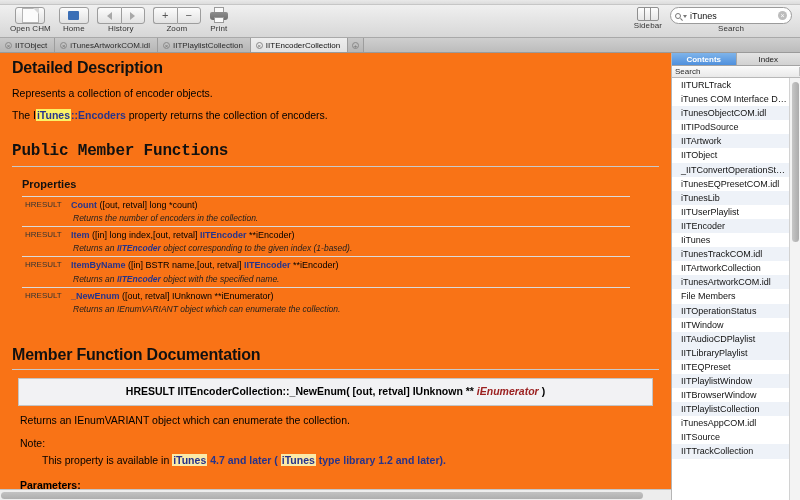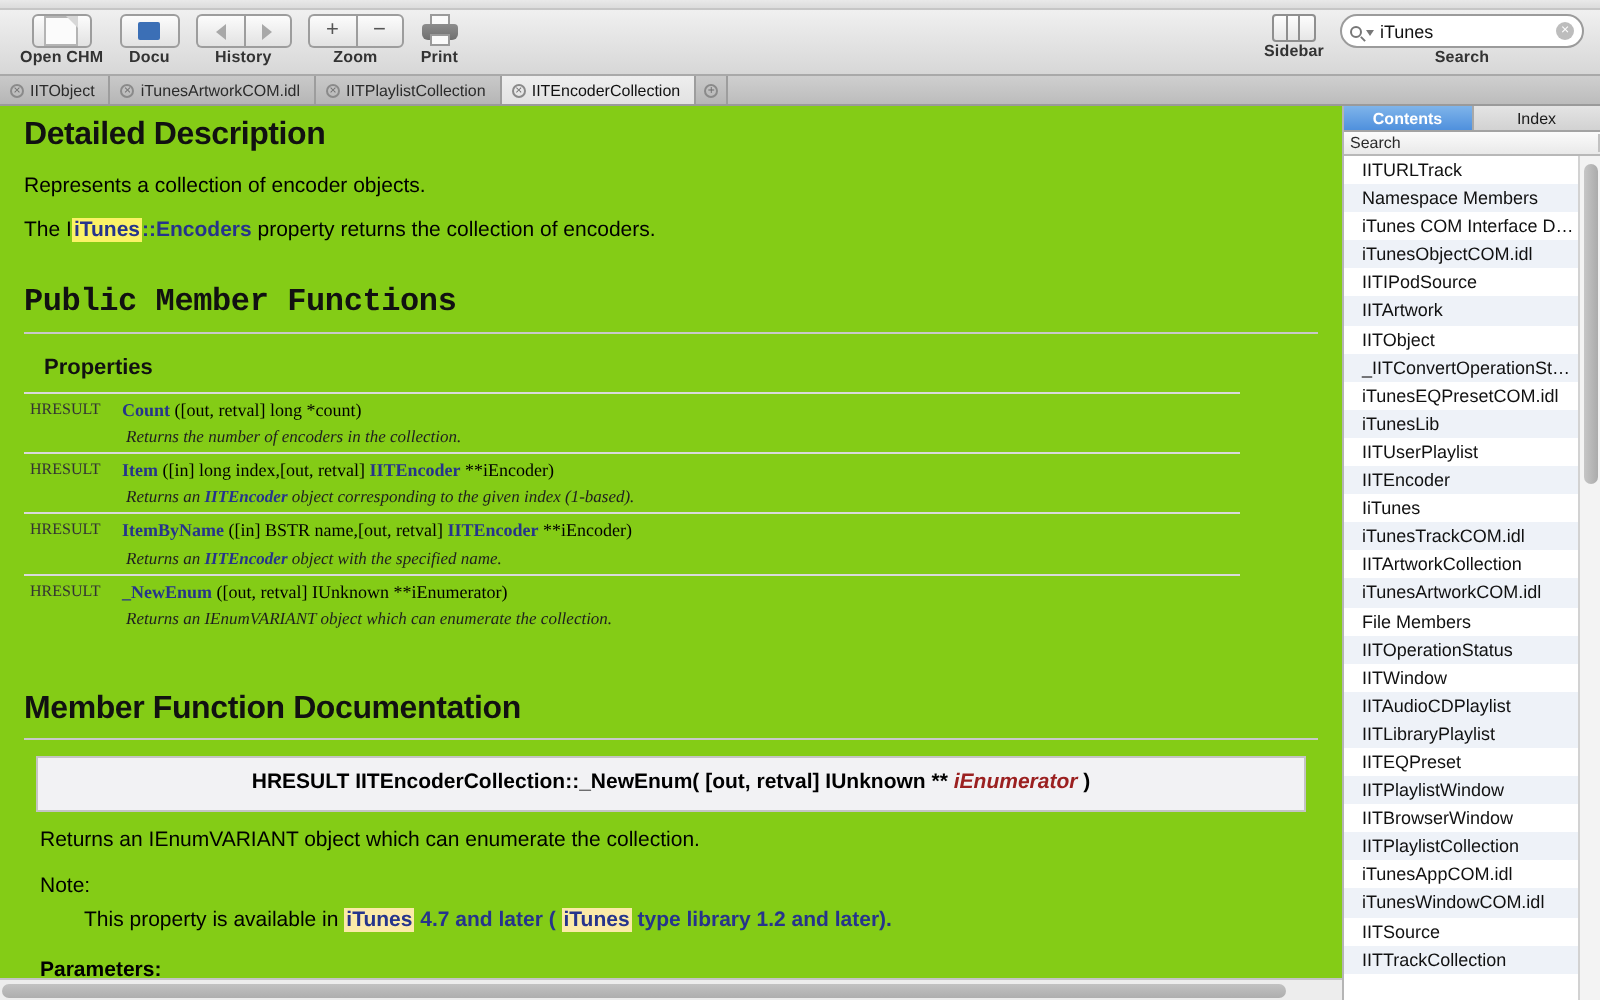--- a/index.html
+++ b/index.html
@@ -28,21 +28,21 @@
     display: flex;
     align-items: flex-start;
     padding-left: 10px;
   }
   .tb-item {
     display: flex; flex-direction: column; align-items: center;
     margin-right: 8px; padding-top: 2px;
   }
   .tb-label {
     font-size: 8px; color: #333; margin-top: 0px; letter-spacing: 0.1px;
-    line-height: 9px; white-space: nowrap; font-weight: bold;
+    line-height: 9px; white-space: nowrap;
   }
   .tb-btn {
     width: 30px; height: 17px;
     background: linear-gradient(#fcfcfc, #e2e2e2);
     border: 1px solid #9d9d9d;
     border-radius: 3px;
     display: flex; align-items: center; justify-content: center;
   }
   .tb-seg { display: flex; }
   .tb-seg .tb-btn { border-radius: 0; border-right-width: 0; width: 24px; }
@@ -137,21 +137,21 @@
     display:flex; align-items:center; justify-content:center;
     width: 16px; border-right: 1px solid #9d9d9d;
     background: linear-gradient(#c9c9c9,#b6b6b6);
   }
 
   
   .split { display: flex; height: 447px; }
 
   
   .content-wrap {
-    flex: 1; position: relative; background: #84cc16; overflow: hidden;
+    flex: 1; position: relative; background: #f97316; overflow: hidden;
     border-right: 1px solid #b5b5b5;
   }
   .content {
     position: absolute; left:0; right:0; top:0; bottom: 11px;
     overflow: hidden; padding: 0 12px;
     color: #000; font-size: 10.5px; line-height: 1.45;
   }
   h1.sec {
     font-size: 16px; font-weight: bold; margin: 3px 0 6px 0;
     letter-spacing: -0.2px; color: #111;
@@ -159,23 +159,22 @@
   h1.sec.rule { border-bottom: 1px solid #c9c9c9; padding-bottom: 3px; }
   p.para { margin: 7px 0; }
   .lnk { color: #26348c; font-weight: bold; }
   .hl { background: #fbf267; padding: 0 1px; }
   .hl2 { background: #fbeaa8; padding: 0 1px; }
 
   h2.sub {
     font-size: 11px; font-weight: bold; margin: 10px 0 3px 10px; color: #111;
   }
   table.props {
-    width: 94%; border-collapse: collapse;
+    width: 94%; margin-left: 10px; border-collapse: collapse;
     font-size: 9px;
-    font-family: Liberation Serif, serif;
   }
   table.props td { padding: 2px 3px; vertical-align: top; border-top: 1px solid #dadada; }
   table.props tr:first-child td { border-top: 1px solid #dadada; }
   td.ret { width: 46px; color: #333; font-size: 8px; white-space: nowrap; padding-top: 3px; }
   .desc { font-style: italic; font-size: 8.5px; color: #1f1f1f; padding-left: 2px; }
   .ital-b { font-style: italic; font-weight: bold; color: #26348c; }
 
   .sigbox {
     margin: 8px 6px 6px 6px; padding: 5px 7px;
     background: #f2f2f4; border: 1px solid #c4c4c4;
@@ -253,21 +252,21 @@
       <div class="tb-btn">
           <span class="doc-glyph"></span>
         </div>
       <span class="tb-label">Open CHM</span>
     </div>
 
     <div class="tb-item">
       <div class="tb-btn">
           <span class="home-glyph"></span>
         </div>
-      <span class="tb-label">Docu</span>
+      <span class="tb-label">Home</span>
     </div>
 
     <div class="tb-item">
       <div class="tb-seg">
         <div class="tb-btn">
           <span class="tri tri-l"></span>
         </div>
         <div class="tb-btn">
           <span class="tri tri-r"></span>
         </div>
@@ -420,21 +419,20 @@
 
     <div class="sidebar">
       <div class="side-tabs">
         <div class="side-tab active">Contents</div>
         <div class="side-tab">Index</div>
       </div>
       <div class="side-head">Search</div>
       <div class="side-list-wrap">
         <div class="side-list" id="side-list">
             <div class="srow">IITURLTrack</div>
-            <div class="srow alt">Namespace Members</div>
             <div class="srow">iTunes COM Interface Docu…</div>
             <div class="srow alt">iTunesObjectCOM.idl</div>
             <div class="srow">IITIPodSource</div>
             <div class="srow alt">IITArtwork</div>
             <div class="srow">IITObject</div>
             <div class="srow alt">_IITConvertOperationStatus…</div>
             <div class="srow">iTunesEQPresetCOM.idl</div>
             <div class="srow alt">iTunesLib</div>
             <div class="srow">IITUserPlaylist</div>
             <div class="srow alt">IITEncoder</div>
@@ -445,21 +443,20 @@
             <div class="srow">File Members</div>
             <div class="srow alt">IITOperationStatus</div>
             <div class="srow">IITWindow</div>
             <div class="srow alt">IITAudioCDPlaylist</div>
             <div class="srow alt">IITLibraryPlaylist</div>
             <div class="srow">IITEQPreset</div>
             <div class="srow alt">IITPlaylistWindow</div>
             <div class="srow">IITBrowserWindow</div>
             <div class="srow alt">IITPlaylistCollection</div>
             <div class="srow">iTunesAppCOM.idl</div>
-            <div class="srow alt">iTunesWindowCOM.idl</div>
             <div class="srow">IITSource</div>
             <div class="srow alt">IITTrackCollection</div>
           </div>
         <div class="vscroll">
           <div class="vthumb"></div>
         </div>
       </div>
     </div>
 
   </div>

